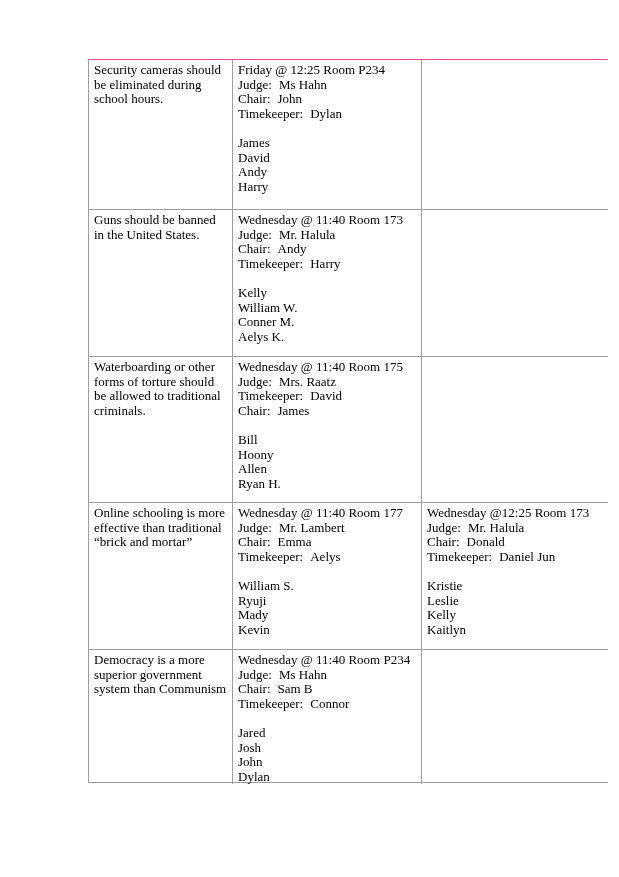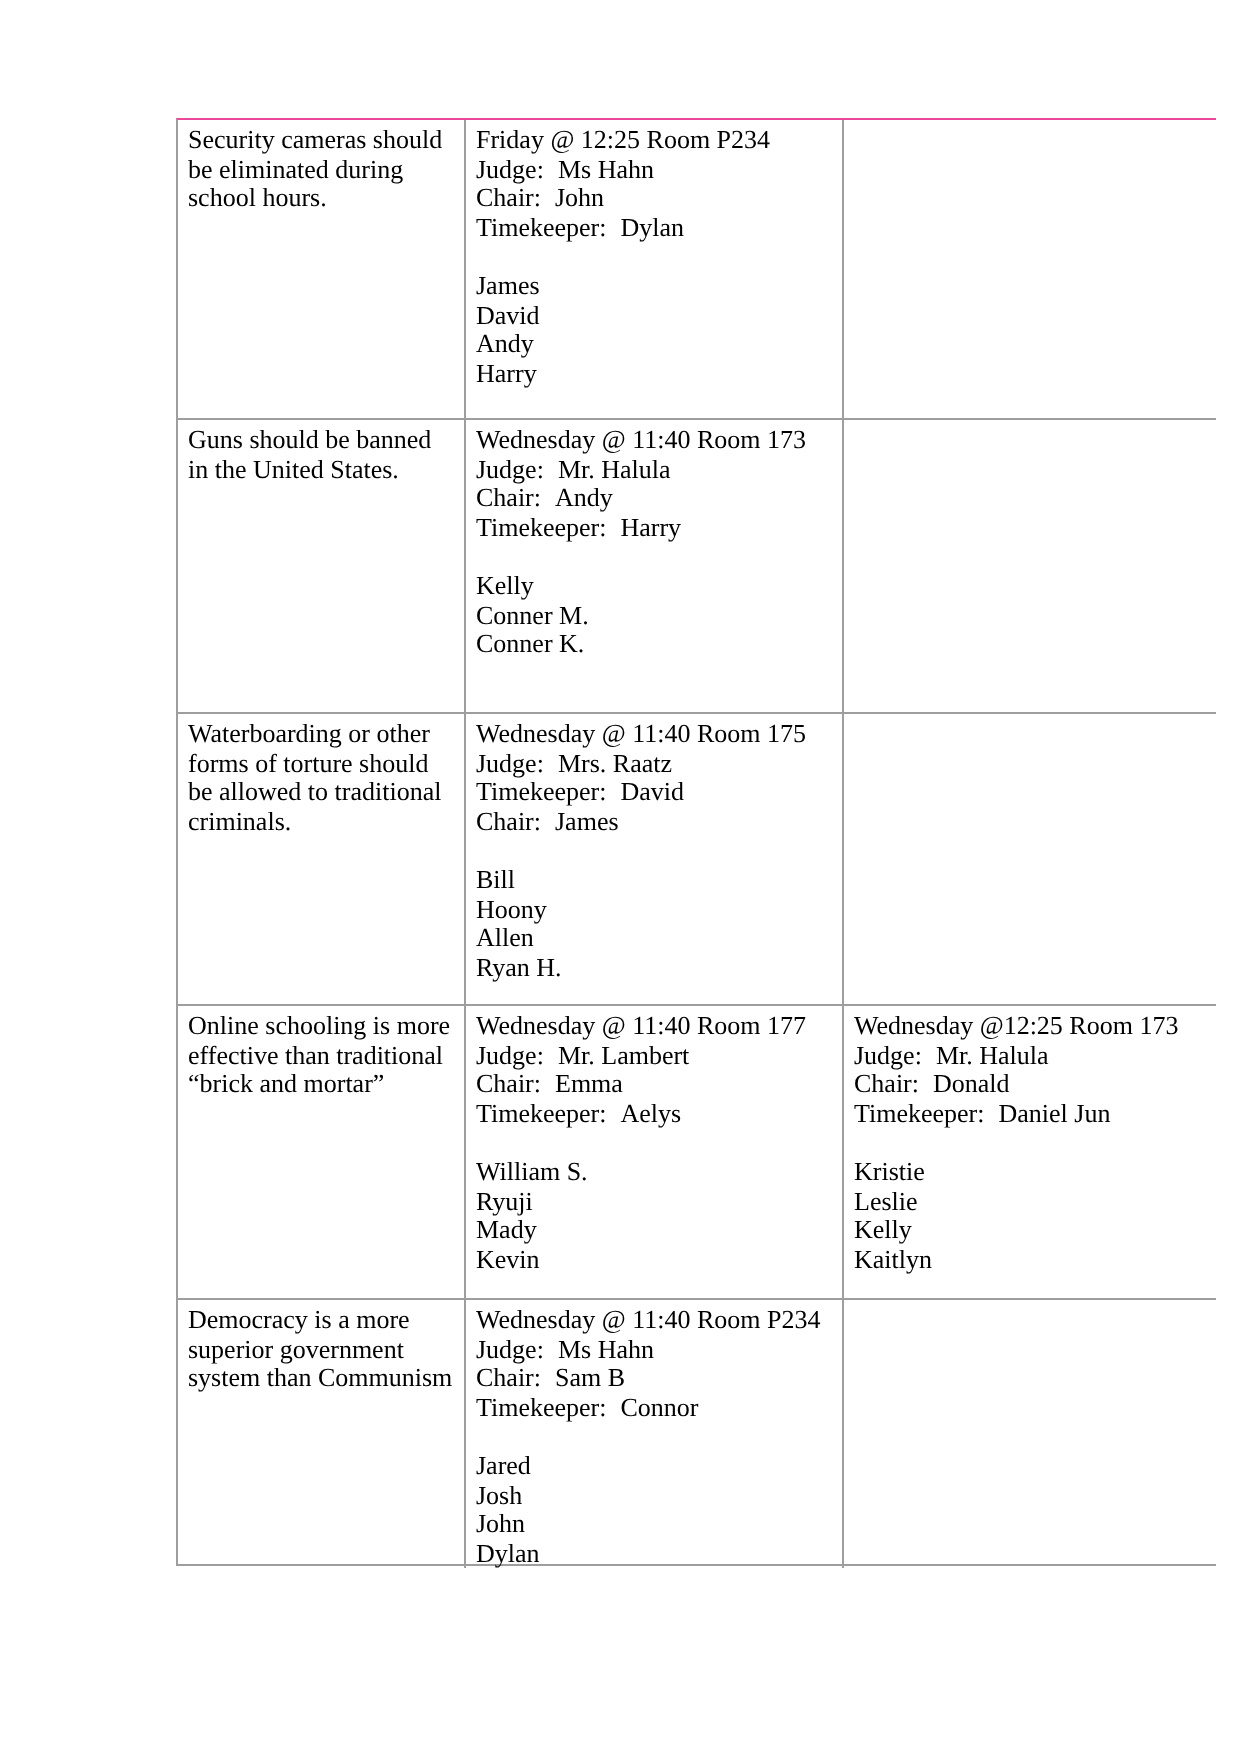--- a/index.html
+++ b/index.html
@@ -86,22 +86,23 @@
       <div class="line">Guns should be banned</div>
       <div class="line">in the United States.</div>
     </div>
     <div class="cell c2">
       <div class="line">Wednesday @ 11:40 Room 173</div>
       <div class="line"><span>Judge:</span><span class="v">Mr. Halula</span></div>
       <div class="line"><span>Chair:</span><span class="v">Andy</span></div>
       <div class="line"><span>Timekeeper:</span><span class="v">Harry</span></div>
       <div class="gap"></div>
       <div class="line">Kelly</div>
+      <div class="line">William W.</div>
       <div class="line">Conner M.</div>
-      <div class="line">Conner K.</div>
+      <div class="line">Aelys K.</div>
     </div>
     <div class="cell c3"></div>
   </div>
 
   <div class="row r3">
     <div class="cell c1">
       <div class="line">Waterboarding or other</div>
       <div class="line">forms of torture should</div>
       <div class="line">be allowed to traditional</div>
       <div class="line">criminals.</div>

